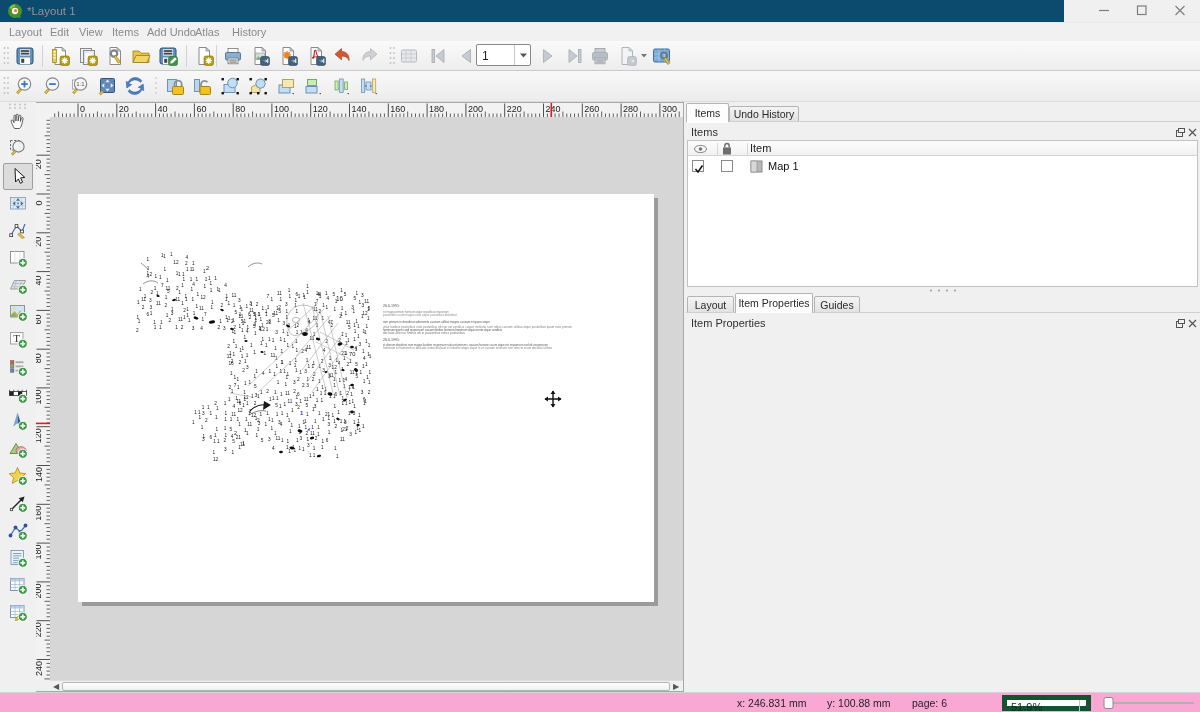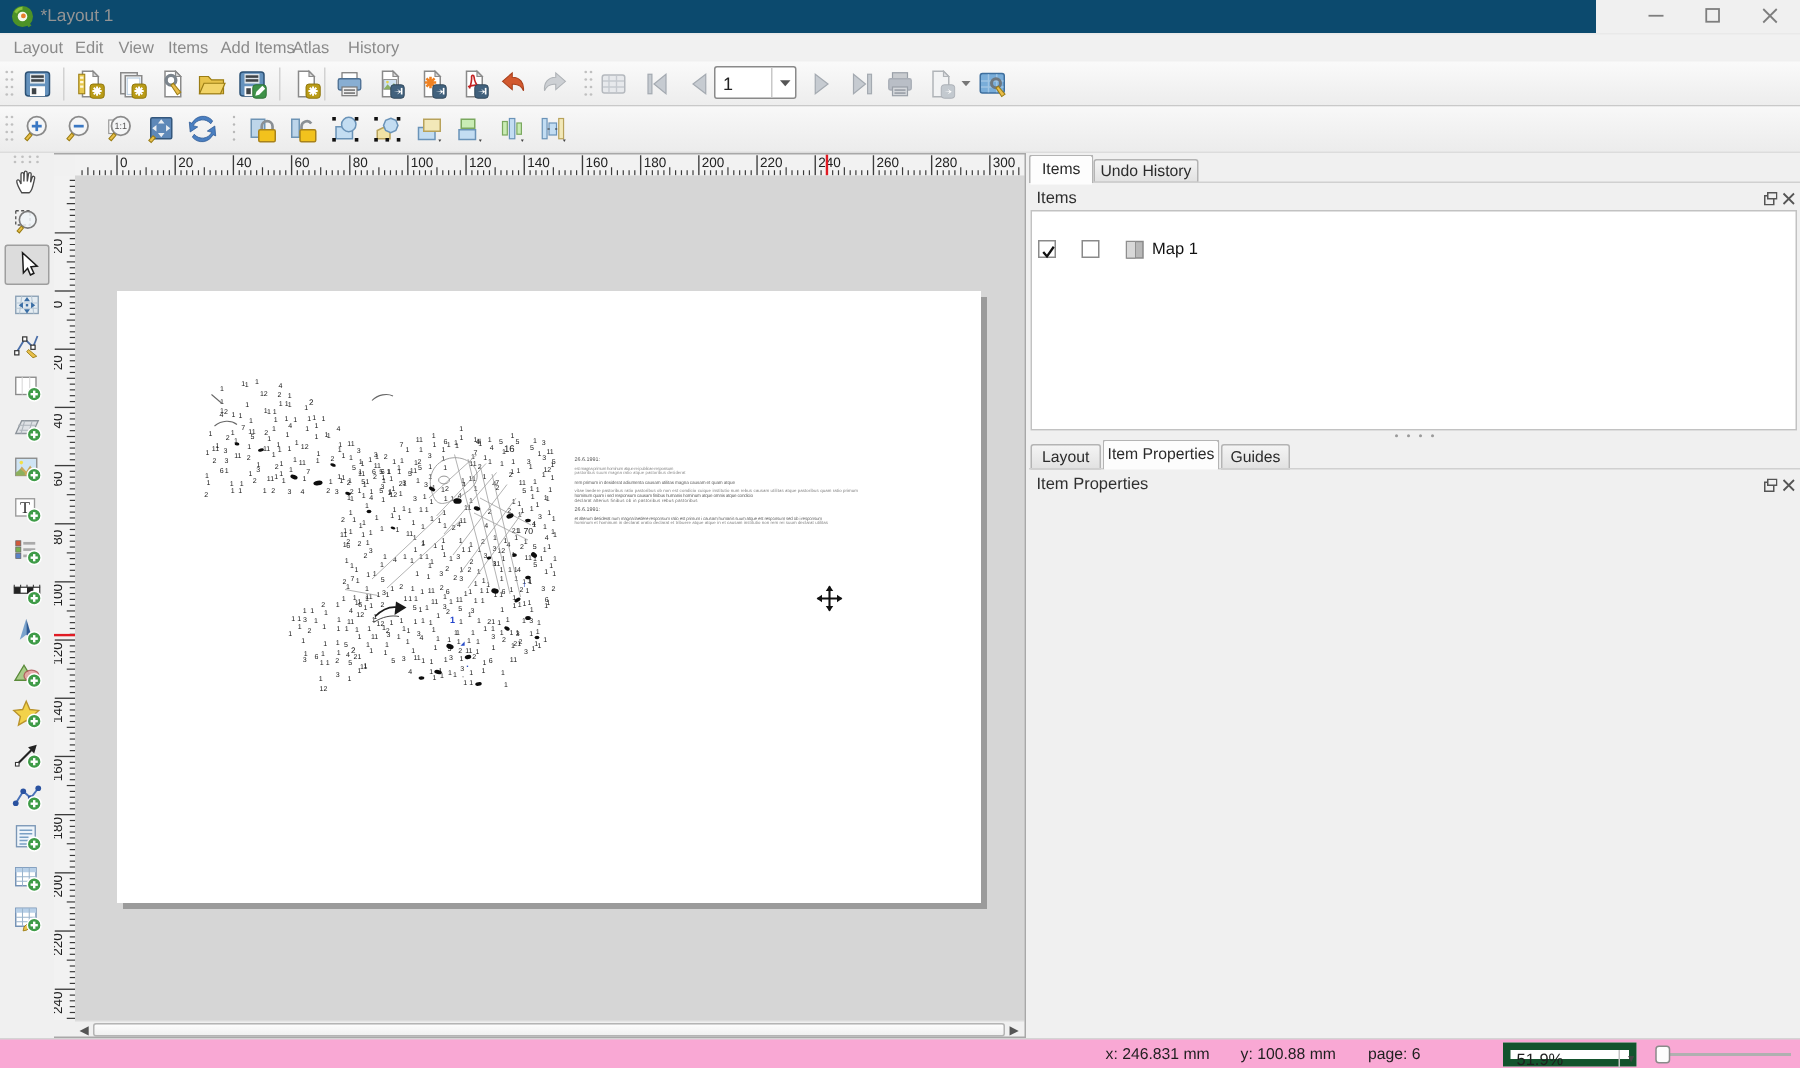--- a/index.html
+++ b/index.html
@@ -56,21 +56,21 @@
     </svg>
   <svg class="ab" style="left:1174px;top:0" width="12" height="22">
       <path d="M1.5,6 L10.5,15 M10.5,6 L1.5,15" stroke="#7e7e7e" stroke-width="1.2"></path>
     </svg>
 </div>
 <div id="menubar" class="ab">
   <span style="left:9px">Layout</span>
     <span style="left:50px">Edit</span>
     <span style="left:79px">View</span>
     <span style="left:112px">Items</span>
-    <span style="left:147px">Add Items</span>
+    <span style="left:147px">Add Undo</span>
     <span style="left:195px">Atlas</span>
     <span style="left:232px">History</span>
 </div>
 <div id="tb1" class="ab">
     <svg class="ab" style="left:3px;top:5px" width="7" height="20" viewBox="0 0 7 20">
       <circle cx="1.5" cy="2" r="0.9" fill="#c0c0c0"></circle>
       <circle cx="5" cy="2" r="0.9" fill="#c0c0c0"></circle>
       <circle cx="1.5" cy="7" r="0.9" fill="#c0c0c0"></circle>
       <circle cx="5" cy="7" r="0.9" fill="#c0c0c0"></circle>
       <circle cx="1.5" cy="12" r="0.9" fill="#c0c0c0"></circle>
@@ -1483,20 +1483,33 @@
     <div class="ab" style="left:1px;top:20px;width:41px;height:1px;background:#fdfdfd"></div>
     <span class="ab ptitle" style="left:5px;top:24px">Items</span>
     <svg class="ab dockico" style="left:490px;top:26px" width="9" height="9">
       <rect x="0.5" y="2.5" width="6" height="6" fill="none" stroke="#555"></rect>
       <rect x="2.5" y="0.5" width="6" height="4" fill="#f0f0f0" stroke="#555"></rect>
     </svg>
     <svg class="ab dockico" style="left:502px;top:26px" width="9" height="9">
       <path d="M1,1 L8,8 M8,1 L1,8" stroke="#555" stroke-width="1.2"></path>
     </svg>
     <div class="ab" id="tree">
+      <div class="ab" id="treehdr">
+        <svg class="ab" style="left:6px;top:3px" width="13" height="10">
+          <ellipse cx="6.5" cy="5" rx="6" ry="3.6" fill="none" stroke="#777" stroke-width="0.9"></ellipse>
+          <circle cx="6.5" cy="5" r="1.8" fill="#777"></circle>
+        </svg>
+        <svg class="ab" style="left:33px;top:1px" width="12" height="13">
+          <rect x="2" y="5.5" width="8" height="7" fill="#6e6e6e"></rect>
+          <path d="M3.8,5.5 v-1.5 a2.2,2.5 0 0 1 4.4,0 v1.5" fill="none" stroke="#6e6e6e" stroke-width="1.4"></path>
+        </svg>
+        <span class="ab" style="left:62px;top:1px;font-size:11px;color:#222">Item</span>
+        <div class="ab" style="left:29px;top:2px;width:1px;height:12px;background:#d8d8d8"></div>
+        <div class="ab" style="left:59px;top:2px;width:1px;height:12px;background:#d8d8d8"></div>
+      </div>
       <div class="ab cb" style="left:4px;top:19px"><svg width="12" height="12">
           <path d="M2.5,6 L5,9 L9.5,2.5" fill="none" stroke="#111" stroke-width="1.5"></path>
         </svg></div>
       <div class="ab cb" style="left:33px;top:19px"></div>
       <svg class="ab" style="left:62px;top:19px" width="14" height="13">
         <rect x="1" y="1" width="11" height="11" fill="#b8b8b8" stroke="#8a8a8a"></rect>
         <path d="M1,1 h6 v11 h-6 z" fill="#d8d8d8" stroke="#8a8a8a" stroke-width="0.6"></path>
       </svg>
       <span class="ab" style="left:80px;top:19px;font-size:11px;color:#111">Map 1</span>
     </div>

